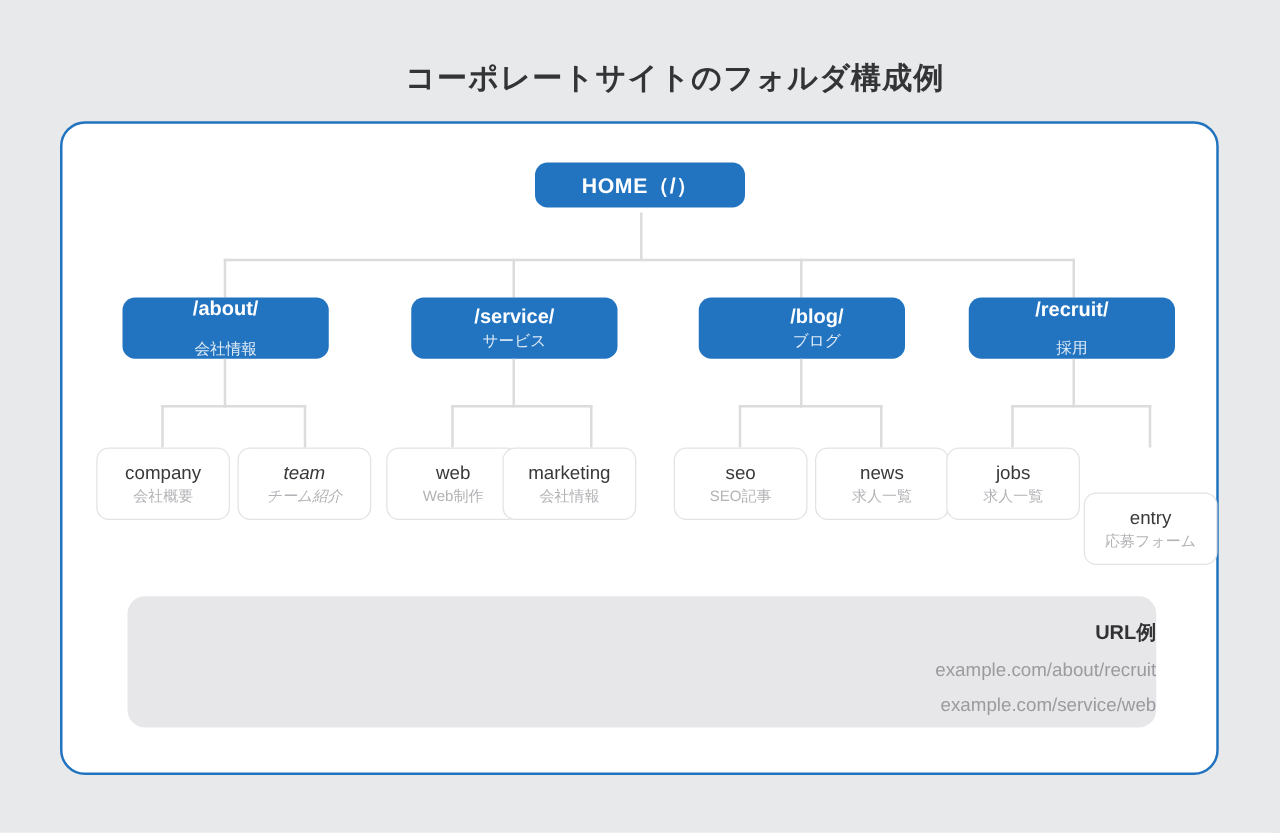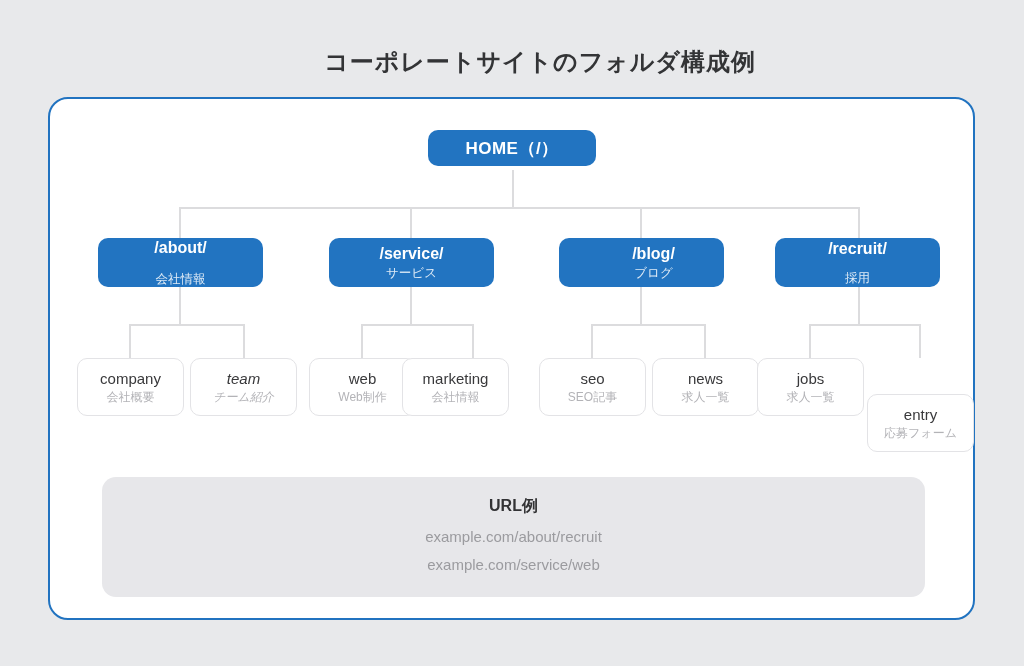--- a/index.html
+++ b/index.html
@@ -55,24 +55,24 @@
   .leaf-sub  { font-size: 12px; color: #b3b3b7; line-height: 1.4; }
 
   
   .line { position: absolute; background: #dcdcde; }
   .vline { width: 2px; }
   .hline { height: 2px; }
 
   
   .url-box {
     position: absolute; left: 52px; top: 378px;
-    width: 823px; height: 120px;
+    width: 823px; height: 105px;
     background: #e7e7ea;
     border-radius: 14px;
-    text-align: center;
+    text-align: right;
     padding-top: 19px;
   }
   .url-title { font-size: 16px; font-weight: bold; color: #323234; margin-bottom: 11px; }
   .url-line  { font-size: 15px; color: #9b9b9f; margin-bottom: 11px; }
 </style>
 </head>
 <body>
 
 <div class="stage">
 

